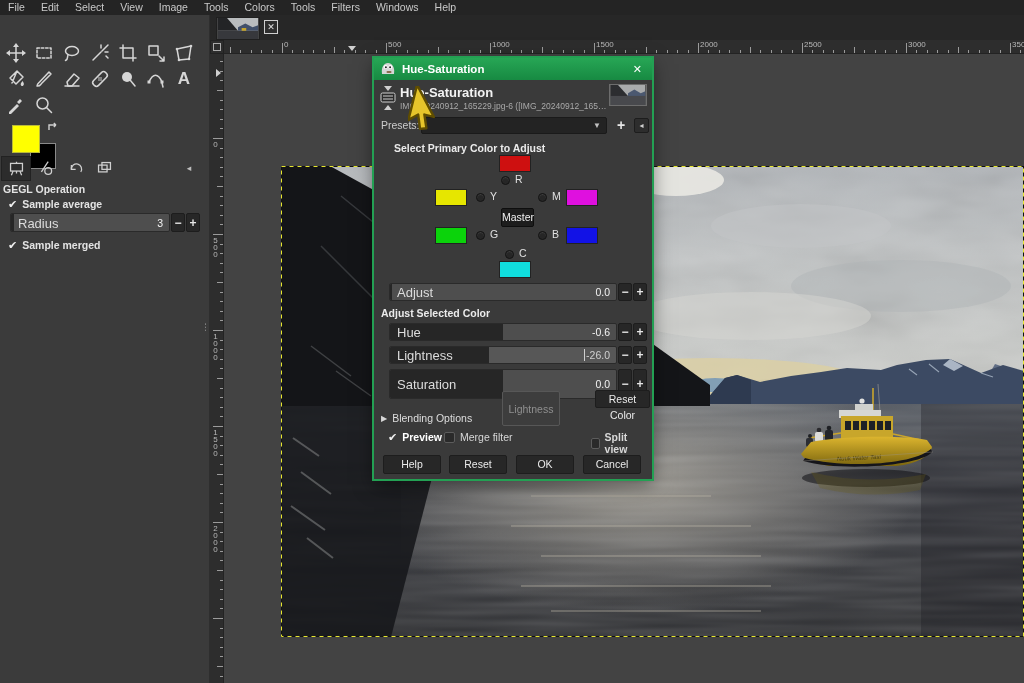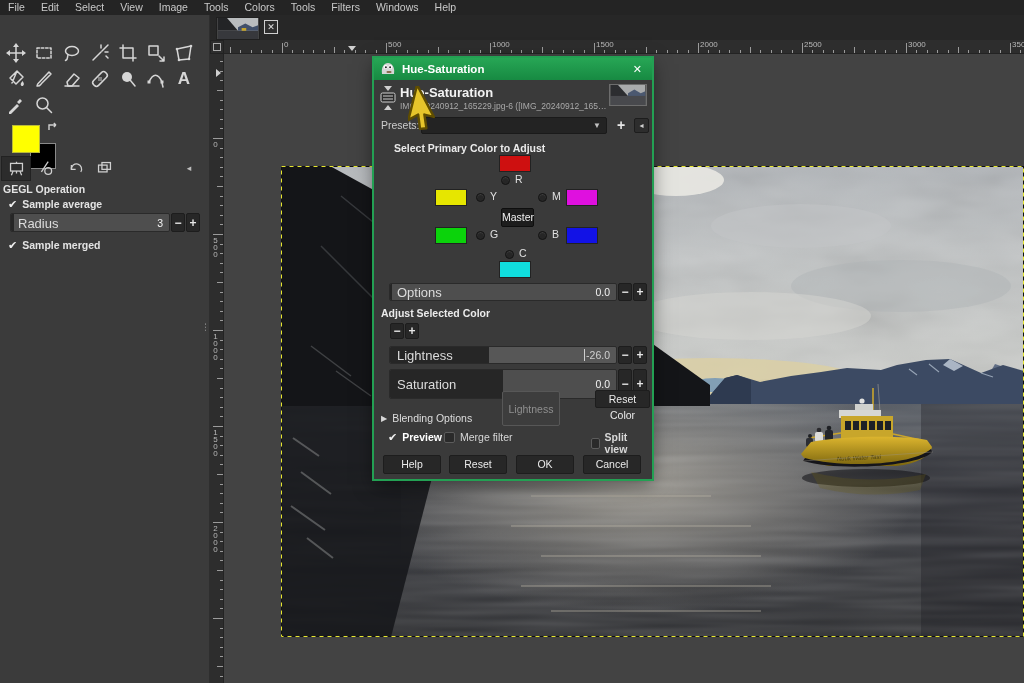--- a/index.html
+++ b/index.html
@@ -675,30 +675,35 @@
       <span class="chkey" style="left:178px;top:148px">B</span>
       <div class="chswatch" style="left: 192px; top: 147px; background: rgb(18, 18, 230);"></div>
 
       <span class="radio" style="left:131px;top:170px"></span>
       <span class="chkey" style="left:145px;top:167px">C</span>
       <div class="chswatch" style="left: 125px; top: 181px; background: rgb(16, 222, 222);"></div>
 
       <div class="srow" style="left:15px;top:203px">
         <div class="sscale" style="width:228px;height:18px">
           <div class="sfill" style="width: 1%;"></div>
-          <span class="slabel">Options</span>
+          <span class="slabel">Adjust</span>
           <span class="svalue">0.0</span>
         </div>
         <div class="sbtn">−</div>
         <div class="sbtn">+</div>
       </div>
 
       <div class="sec-heading" style="left:7px;top:227px">Adjust Selected Color</div>
 
       <div class="srow" style="left:15px;top:243px">
+        <div class="sscale" style="width:228px;height:18px">
+          <div class="sfill" style="width: 50%;"></div>
+          <span class="slabel">Hue</span>
+          <span class="svalue">-0.6</span>
+        </div>
         <div class="sbtn">−</div>
         <div class="sbtn">+</div>
       </div>
 
       <div class="srow" style="left:15px;top:266px">
         <div class="sscale" style="width:228px;height:18px;background:#575757">
           <div class="sfill" style="width: 44%;"></div>
           <span class="slabel">Lightness</span>
           <span class="svalue caretbar">-26.0</span>
         </div>

